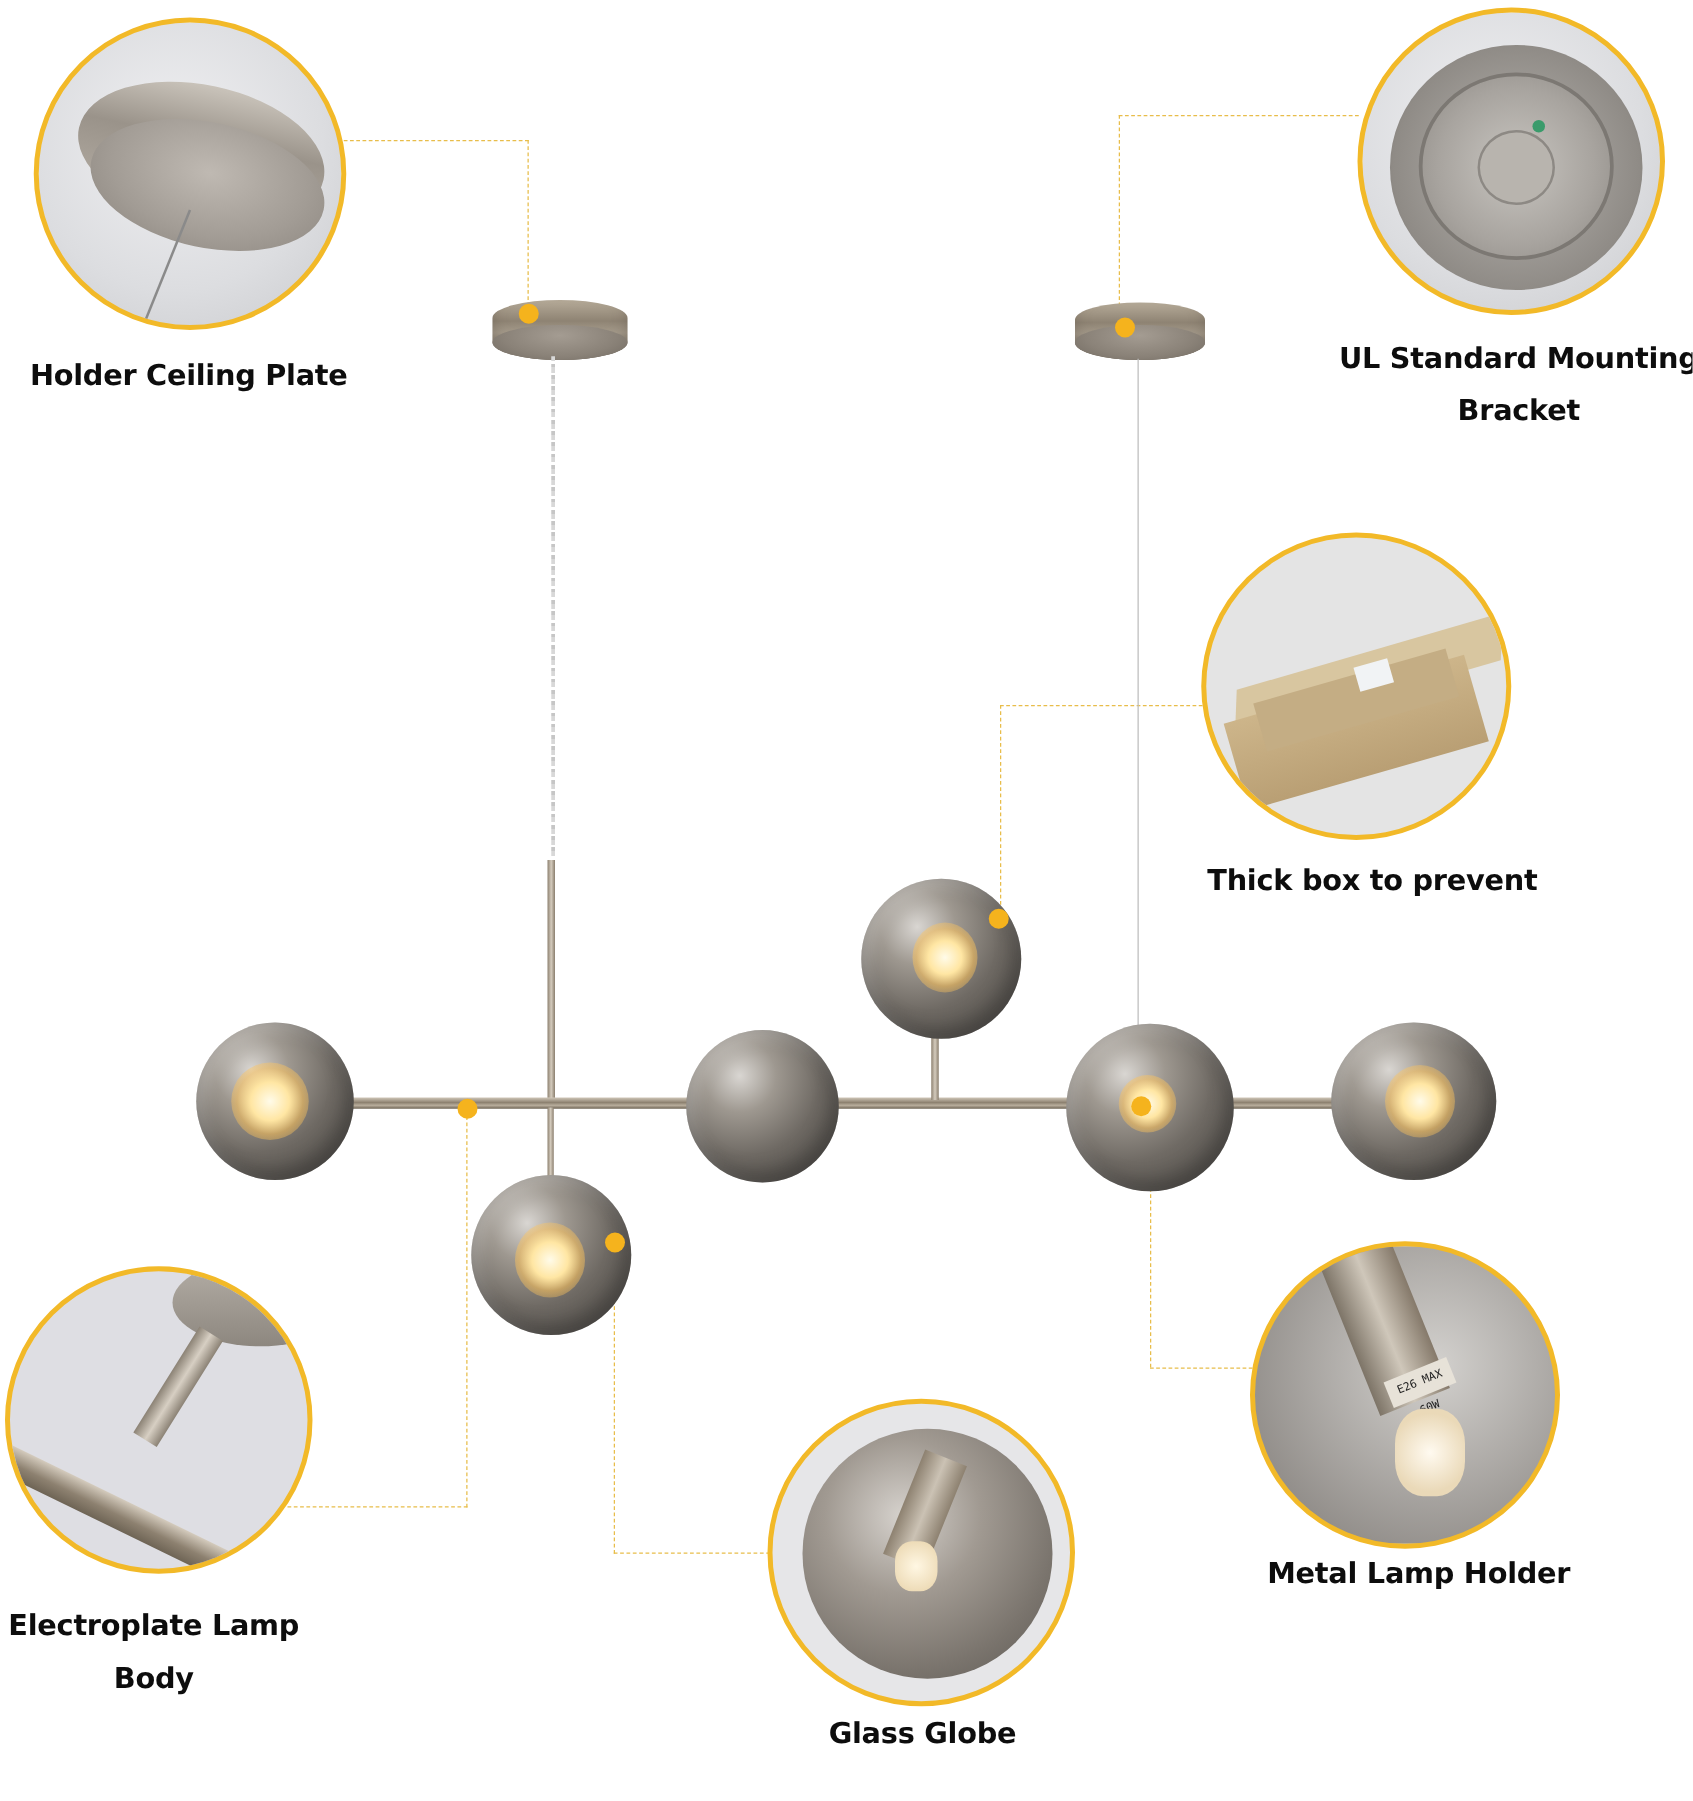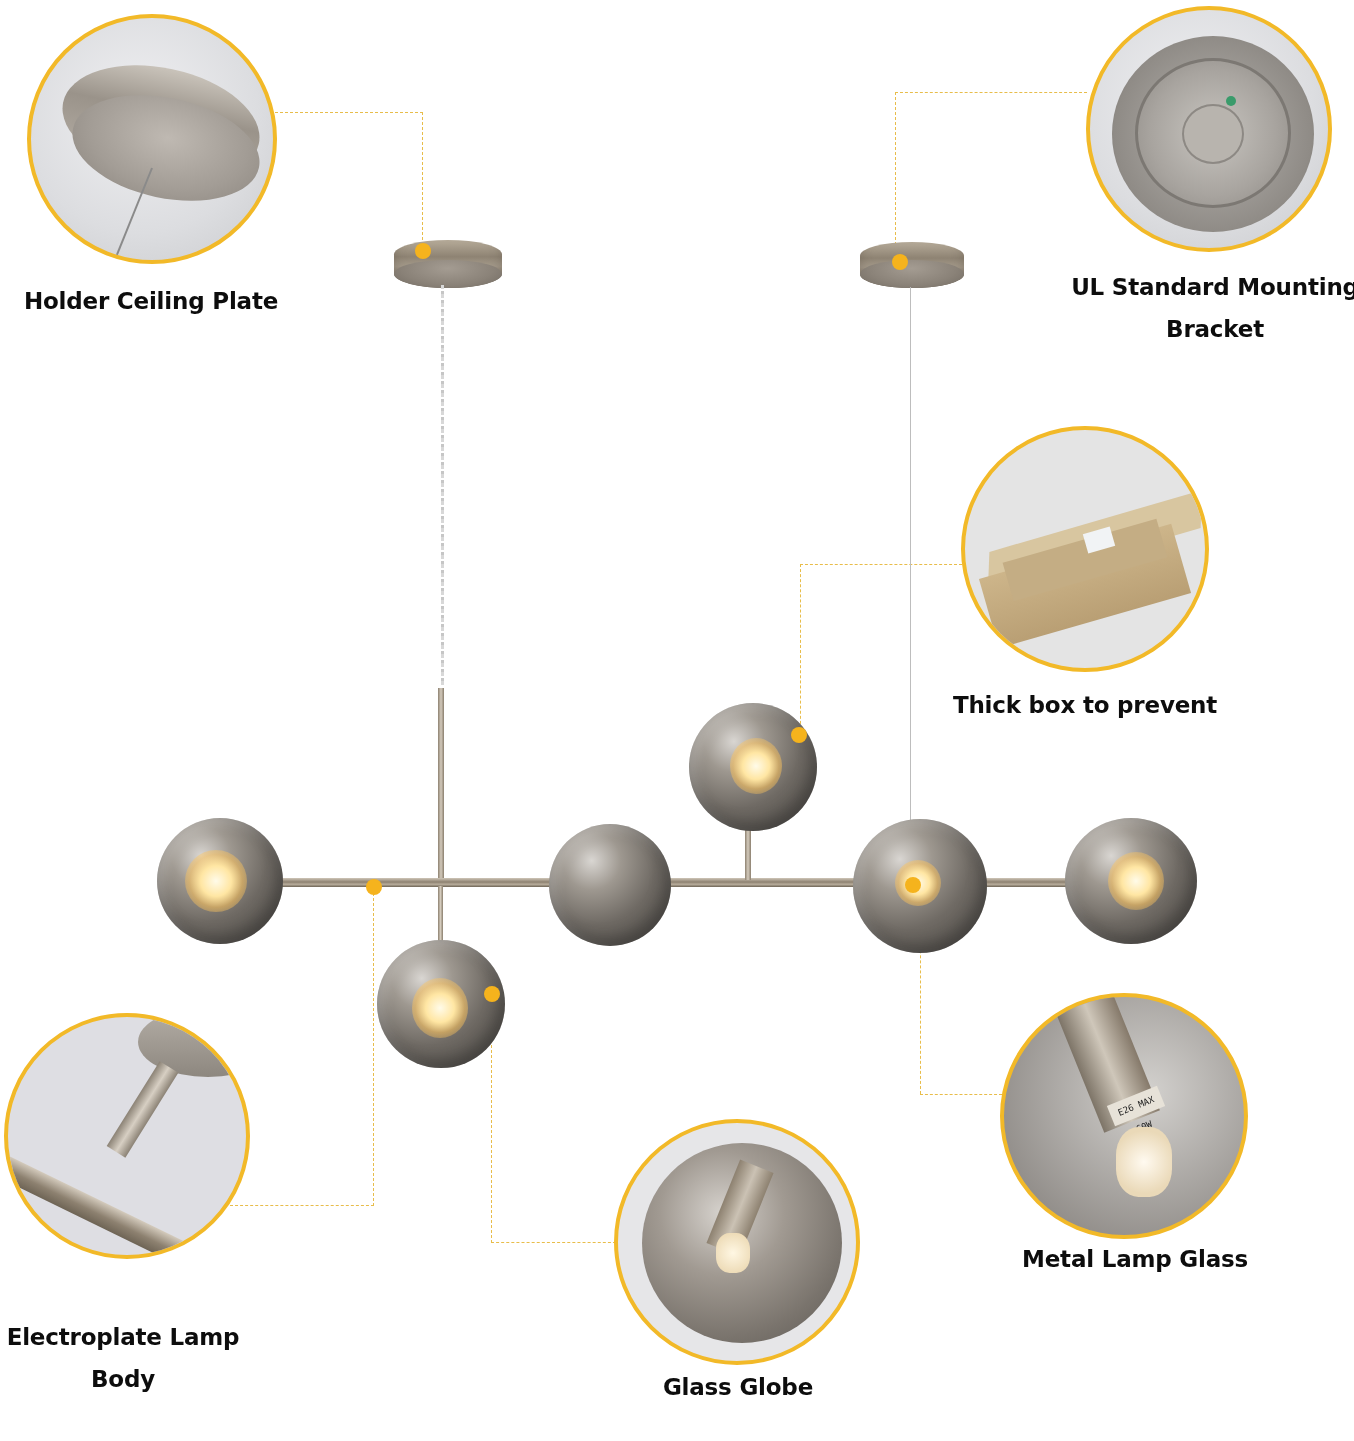--- a/index.html
+++ b/index.html
@@ -137,45 +137,45 @@
     <span>UL Standard Mounting</span>
     <span>Bracket</span>
   </div>
 
   <div class="callout-circle" style="left:961px; top:426px; width:248px; height:246px; background:#e4e4e4;">
     <div class="inset-abs" style="left:30px; top:90px; width:200px; height:40px; background:#d8c6a0; transform:skewX(-20deg) rotate(-18deg);"></div>
     <div class="inset-abs" style="left:20px; top:120px; width:200px; height:72px; background:linear-gradient(180deg,#cdb58a,#b99f74); transform:rotate(-16deg);"></div>
     <div class="inset-abs" style="left:40px; top:110px; width:160px; height:40px; background:#c4ad84; transform:rotate(-16deg);"></div>
     <div class="inset-abs" style="left:120px; top:100px; width:28px; height:20px; background:#f1f3f5; transform:rotate(-16deg);"></div>
   </div>
-  <div class="label" style="left:940px; top:684px; width:290px;">
+  <div class="label" style="left:940px; top:684px; width:290px;text-align:right;">
     <span>Thick box to prevent</span>
   </div>
 
   <div class="callout-circle" style="left:4px; top:1013px; width:246px; height:246px; background:#dedee3;">
     <div class="inset-abs" style="left:130px; top:-10px; width:140px; height:70px; border-radius:50%; background:linear-gradient(180deg,#b5afa7,#8d877f);"></div>
     <div class="inset-abs" style="left:150px; top:50px; width:22px; height:100px; background:linear-gradient(90deg,#8b8275,#d7cfc3,#8b8275); transform:rotate(32deg); transform-origin:top center;"></div>
     <div class="inset-abs" style="left:-20px; top:130px; width:300px; height:24px; background:linear-gradient(180deg,#d4cbbd,#8d8170 55%,#6e6455); transform:rotate(26deg); transform-origin:left;"></div>
   </div>
-  <div class="label" style="left:0px; top:1316px; width:246px;">
+  <div class="label" style="left:0px; top:1280px; width:246px;">
     <span>Electroplate Lamp</span>
     <span>Body</span>
   </div>
 
   <div class="callout-circle" style="left:614px; top:1119px; width:246px; height:246px; background:#e6e6e8;">
     <div class="inset-abs" style="left:24px; top:20px; width:200px; height:200px; border-radius:50%; background:radial-gradient(circle at 40% 35%,#d6d2cd 0%,#a19a92 35%,#7a746d 70%,#5c5853 100%);"></div>
     <div class="inset-abs" style="left:104px; top:40px; width:36px; height:90px; background:linear-gradient(90deg,#8d8170,#cbc2b4,#8d8170); transform:rotate(22deg);"></div>
     <div class="inset-abs" style="left:98px; top:110px; width:34px; height:40px; border-radius:40%; background:radial-gradient(circle,#fff7e3,#e8d3aa);"></div>
   </div>
   <div class="label" style="left:560px; top:1366px; width:356px;">
     <span>Glass Globe</span>
   </div>
 
   <div class="callout-circle" style="left:1000px; top:993px; width:248px; height:246px; background:radial-gradient(circle at 60% 40%,#d3d1ce,#8f8b87 80%);">
     <div class="inset-abs" style="left:70px; top:-20px; width:60px; height:150px; background:linear-gradient(90deg,#7d7467,#cfc7ba,#85796a); transform:rotate(-22deg);"></div>
     <div class="inset-abs" style="left:105px; top:98px; width:54px; height:22px; background:#e7e2d8; color:#222; font-size:9px; font-family:'DejaVu Sans Mono',monospace; line-height:22px; text-align:center; transform:rotate(-22deg);">E26 MAX 60W</div>
     <div class="inset-abs" style="left:112px; top:130px; width:56px; height:70px; border-radius:40%; background:radial-gradient(circle,#fffaf0,#ead9b8 70%);"></div>
   </div>
   <div class="label" style="left:990px; top:1238px; width:290px;">
-    <span>Metal Lamp Glass</span>
+    <span>Metal Lamp Holder</span>
   </div>
 
 </div>
 
 </body></html>

